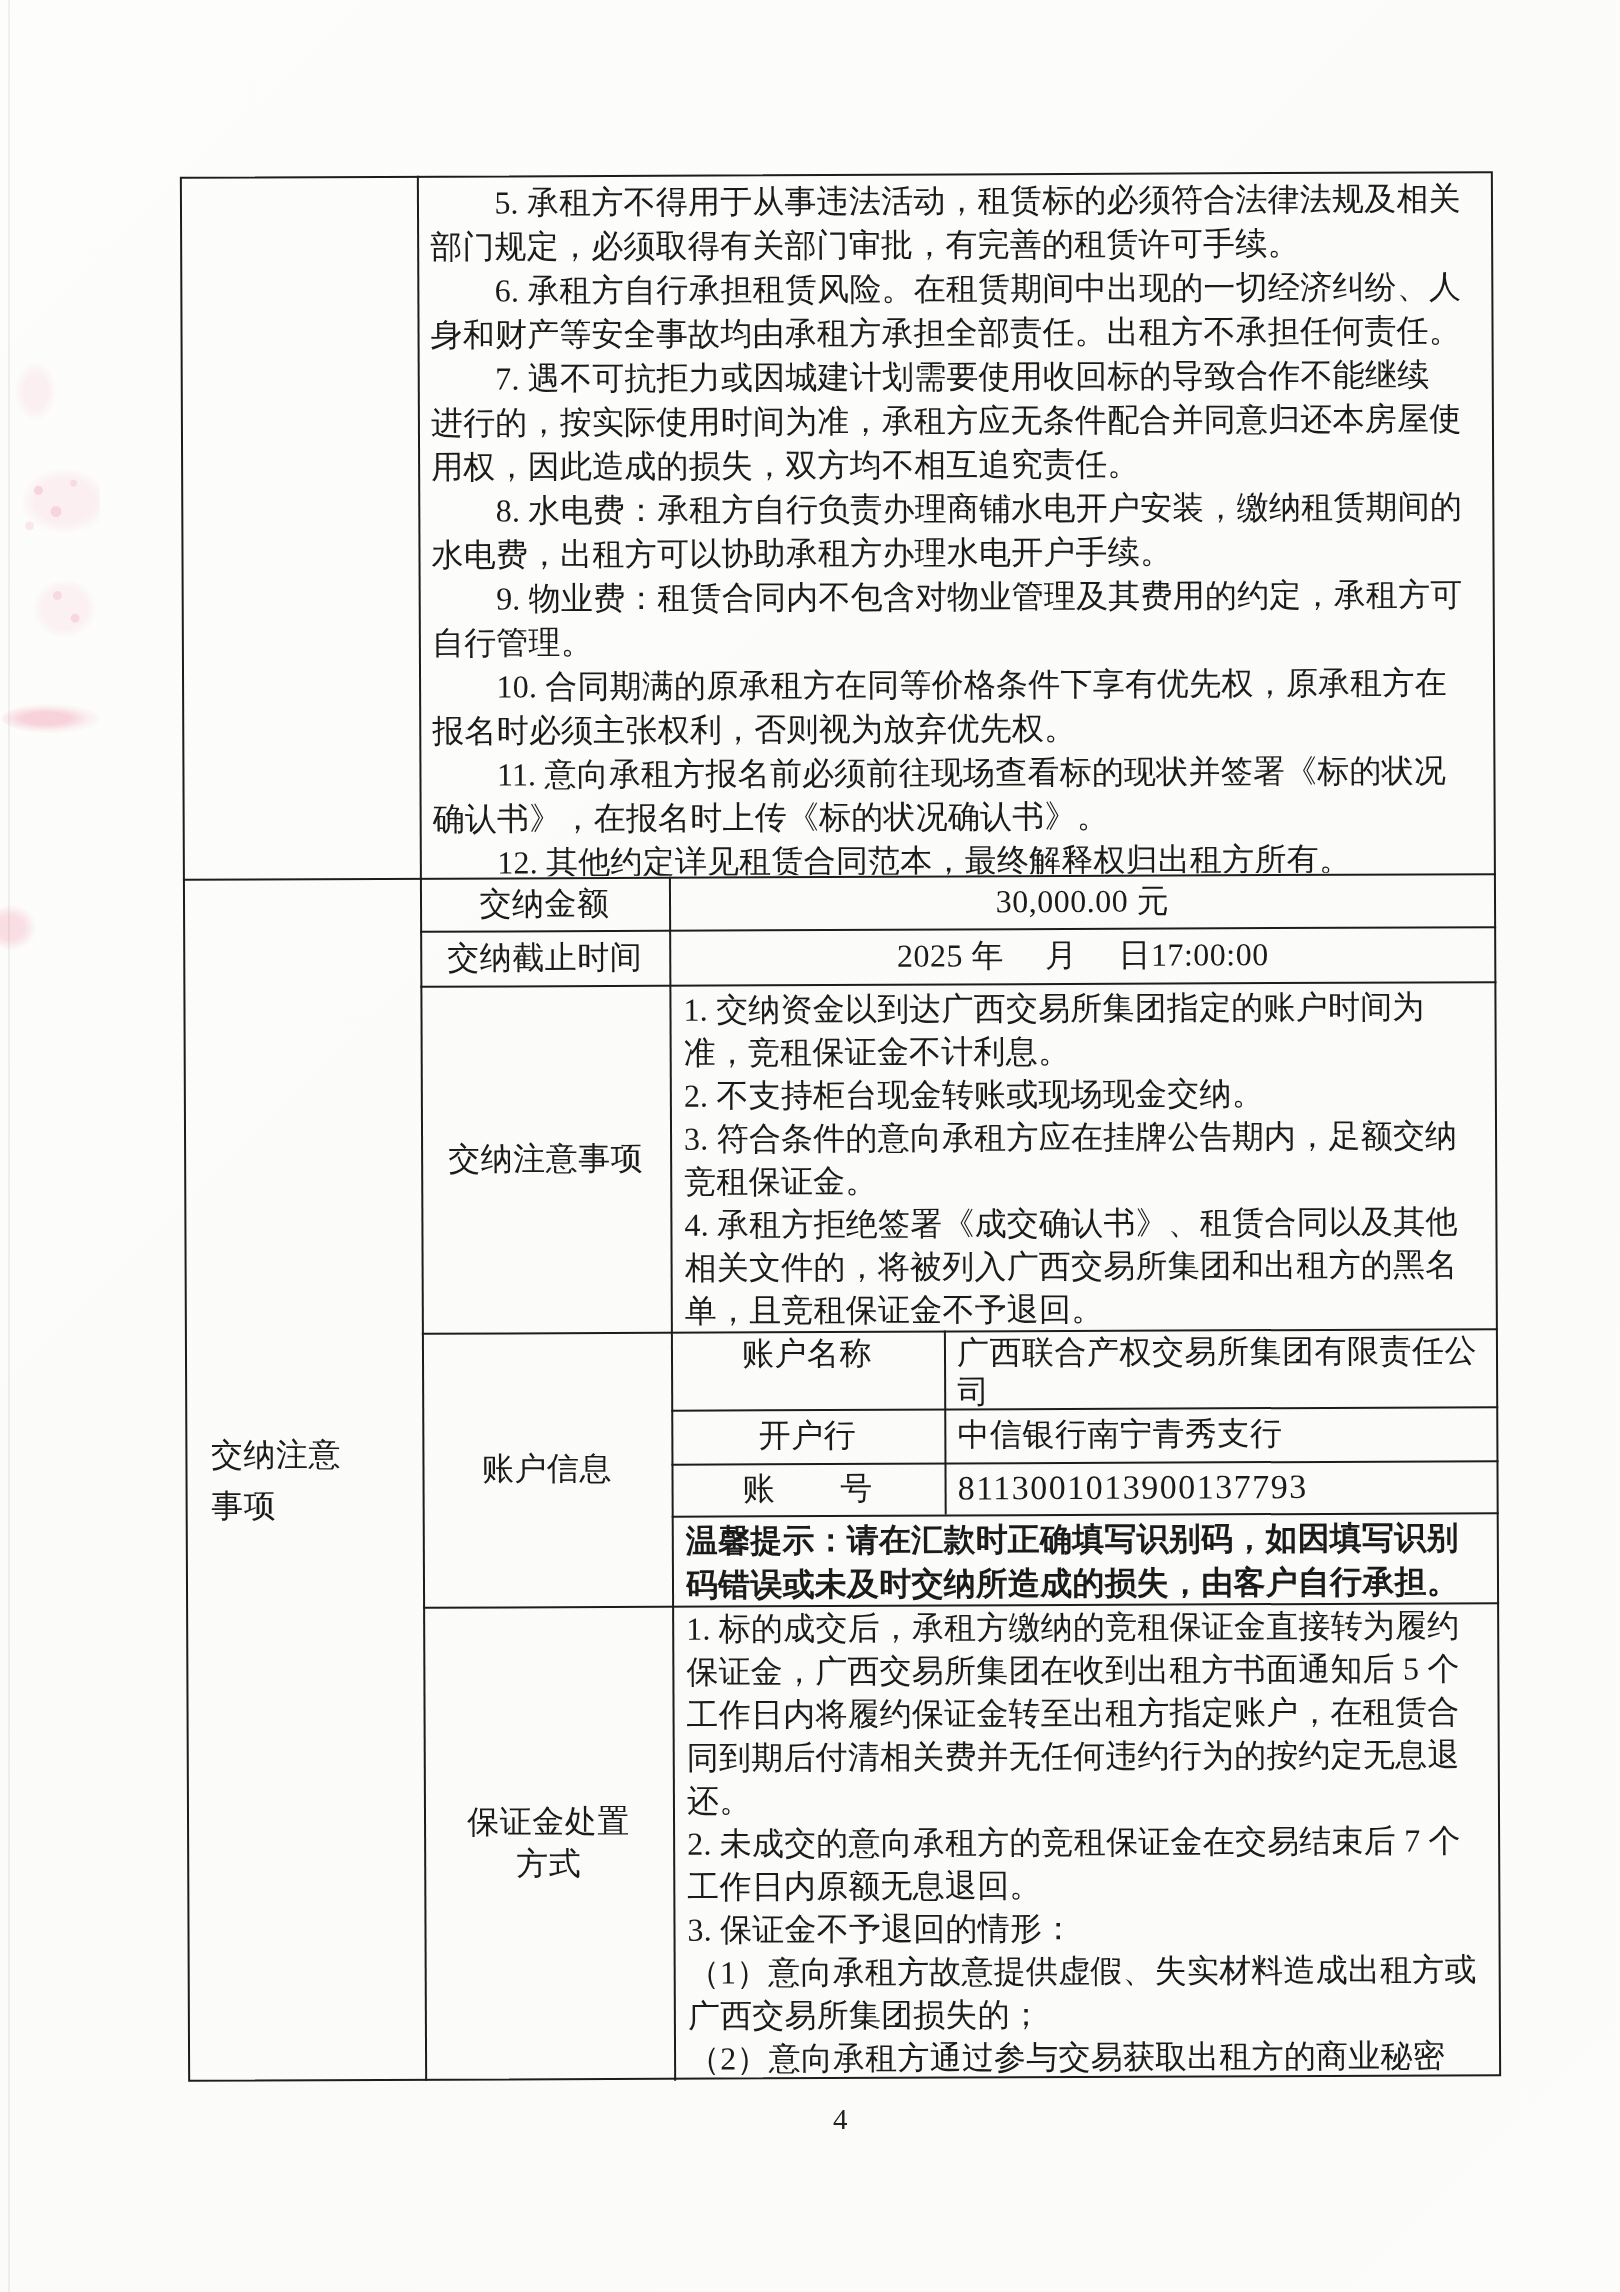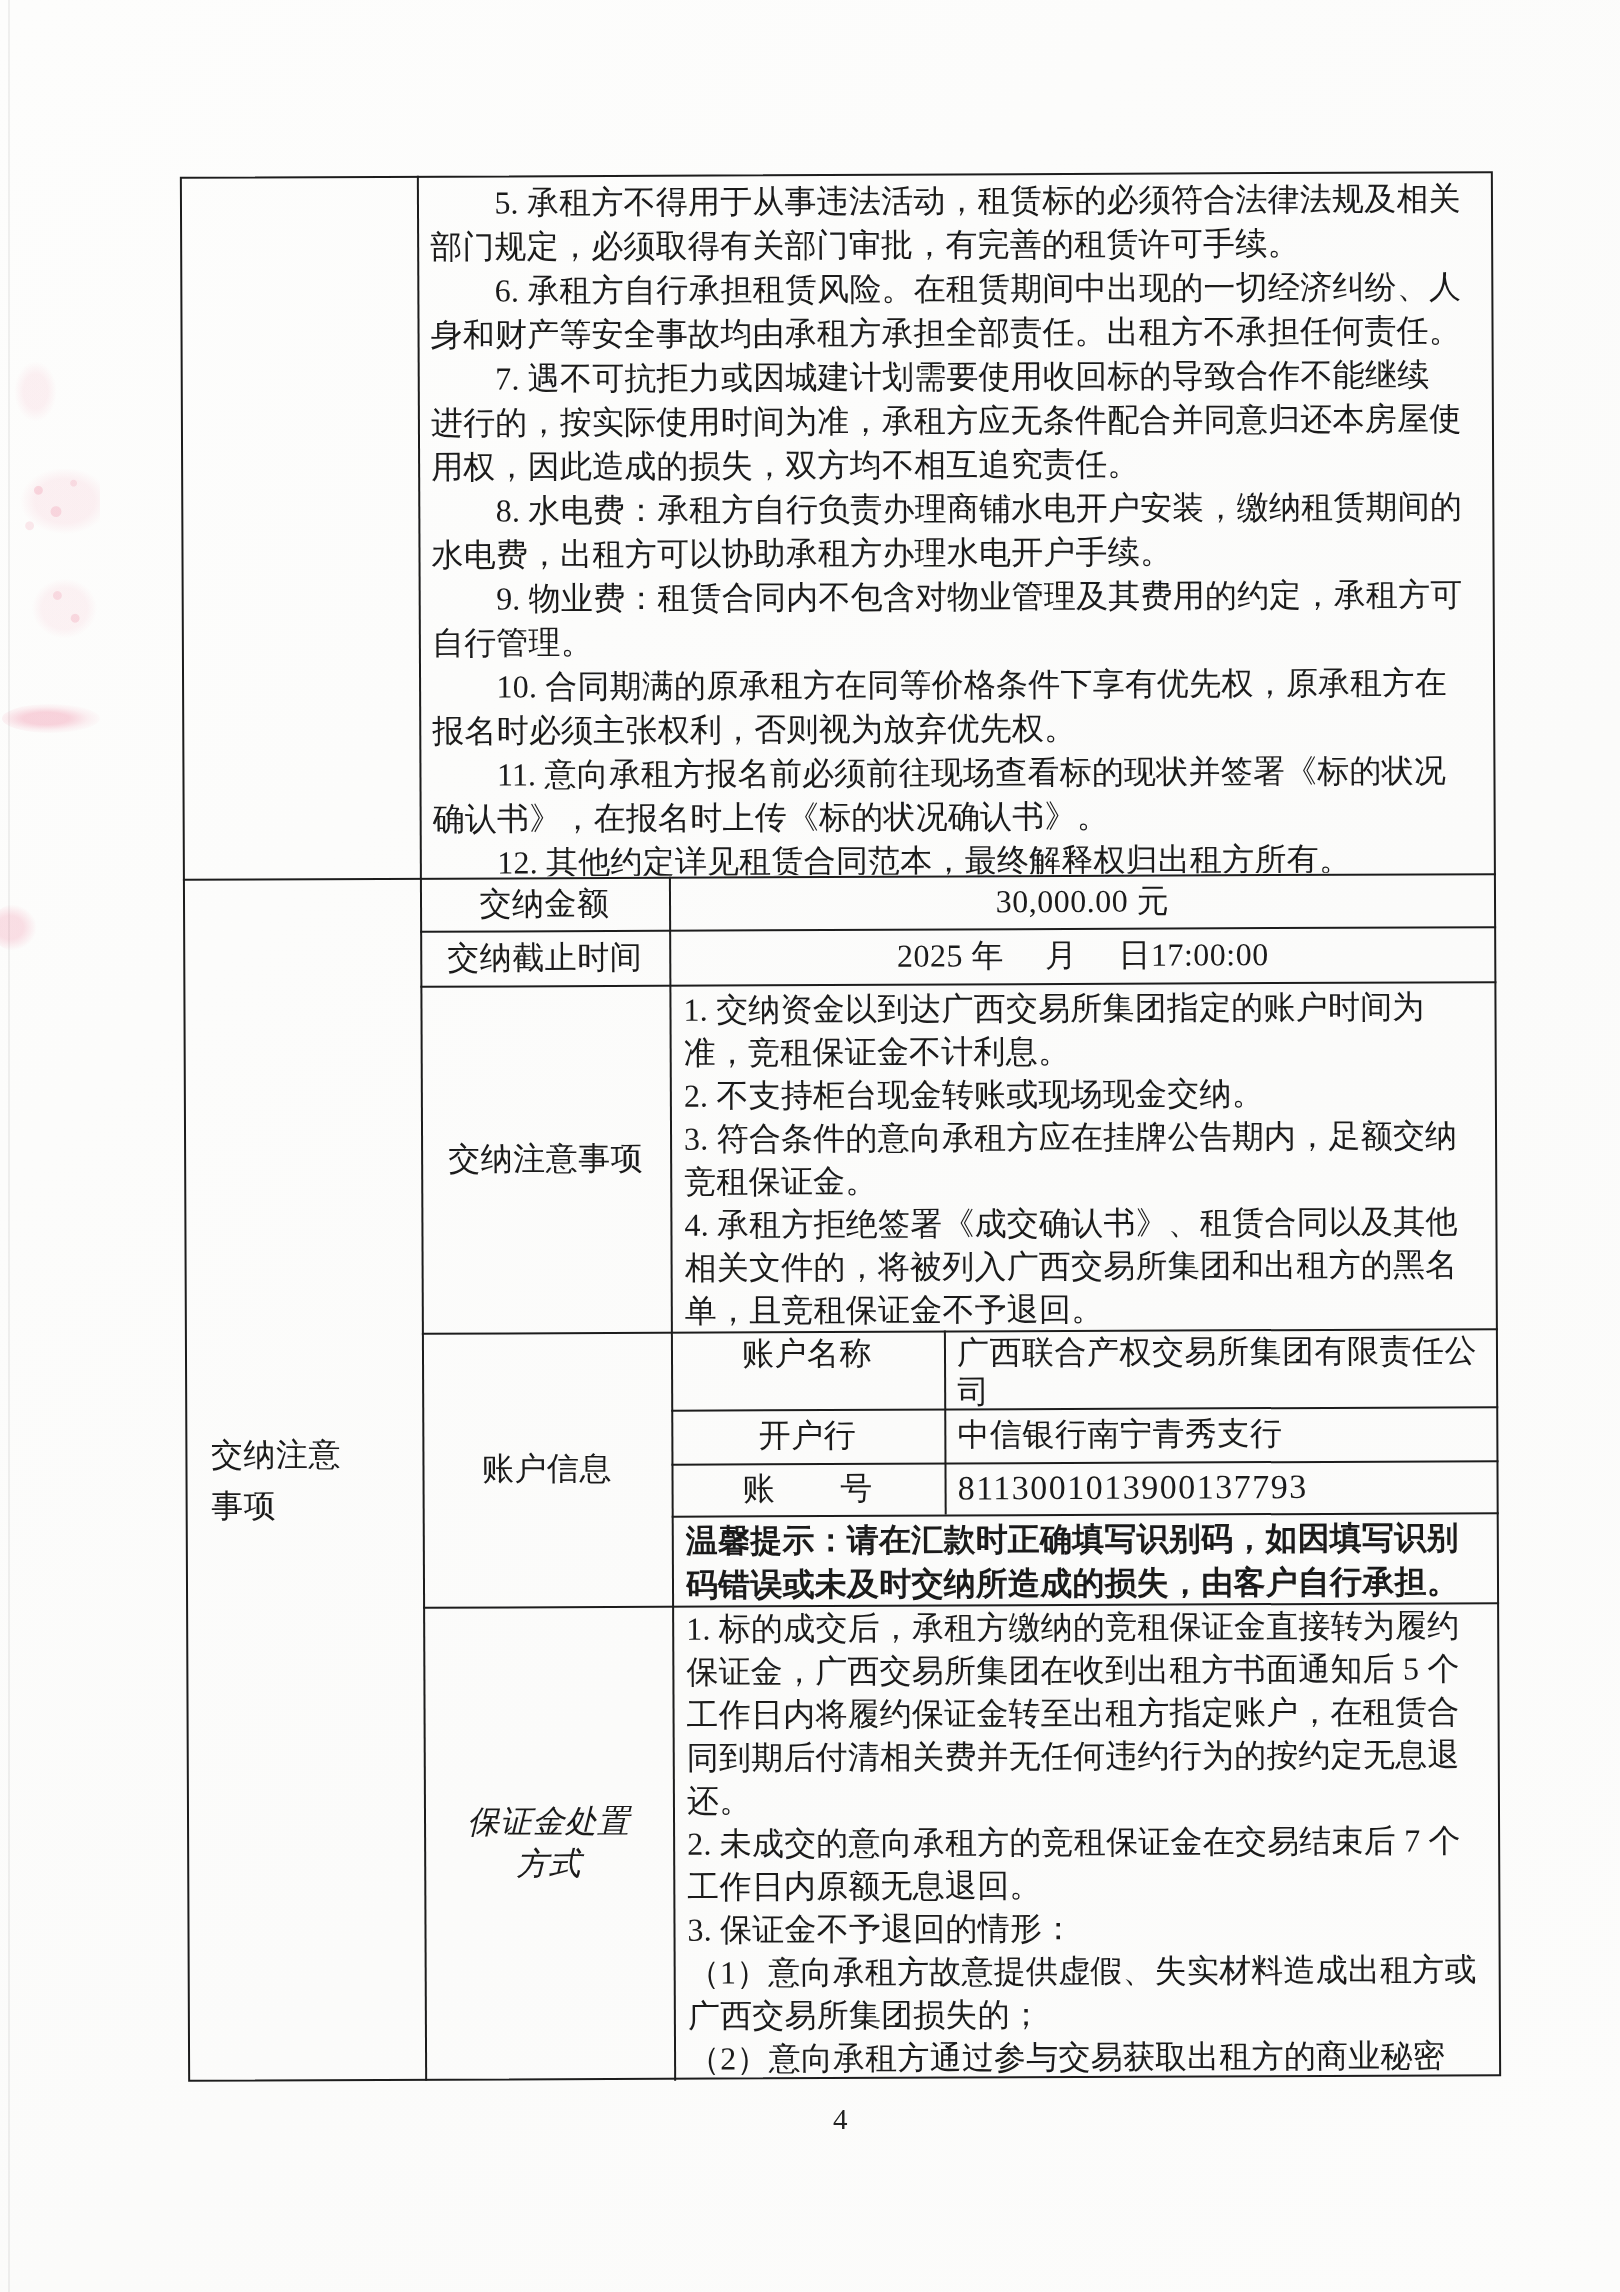--- a/index.html
+++ b/index.html
@@ -79,21 +79,21 @@
     position:absolute;left:0;top:702px;width:237px;height:1204px;
     display:flex;align-items:center;
     font-size:32px;
   }
   .sidebar-label span{display:block;margin-left:25.5px;width:133px;line-height:51px;letter-spacing:0.5px;}
   .disposal-label{
     position:absolute;left:237px;top:1431px;width:249px;height:472px;
     display:flex;align-items:center;justify-content:center;
     font-size:32px;text-align:center;
   }
-  .disposal-label span{display:block;width:169px;line-height:42px;letter-spacing:0.5px;font-style:italic;}
+  .disposal-label span{display:block;width:169px;line-height:42px;letter-spacing:0.5px;}
   .tip-text{font-weight:bold;}
   .page-number{
     position:absolute;left:833px;top:2103px;
     font-size:29px;color:#222;
   }
 </style>
 </head>
 <body>
 
 <div class="page">

